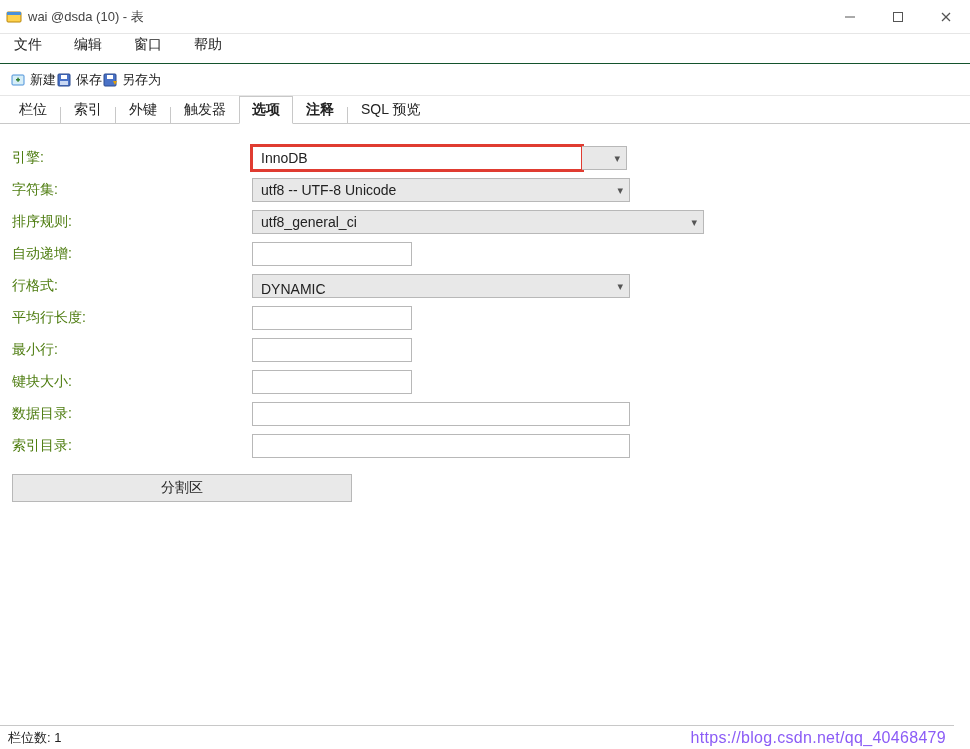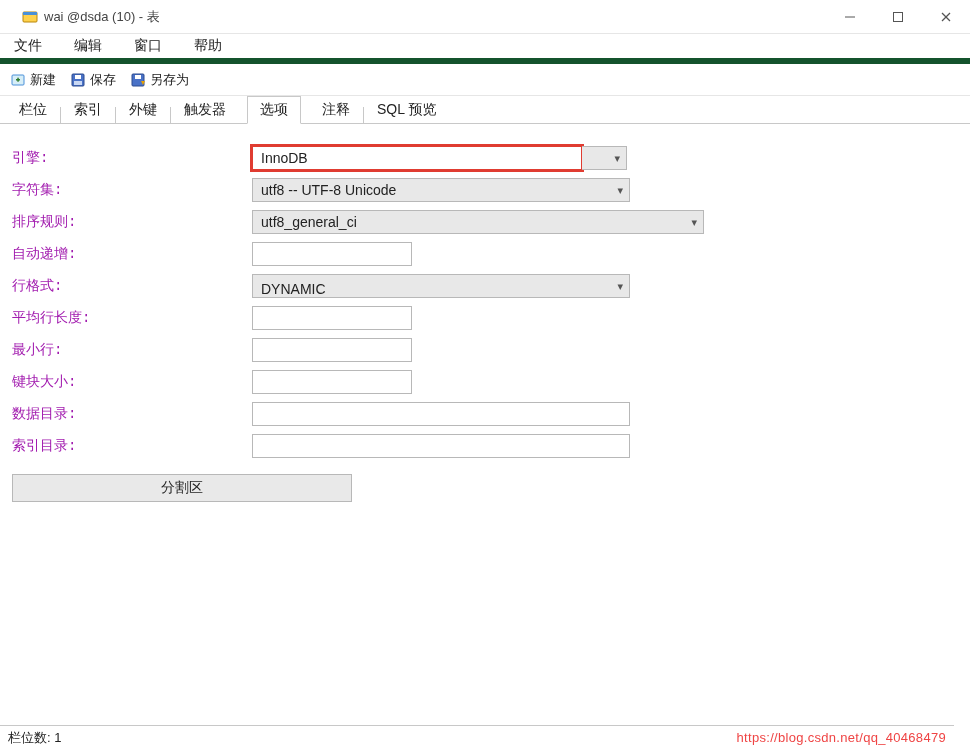--- a/index.html
+++ b/index.html
@@ -1,63 +1,63 @@
 <!DOCTYPE html>
 <html><head>
 <meta charset="utf-8">
 <style>
   * { box-sizing: border-box; margin: 0; padding: 0; font-family: "Microsoft YaHei", "SimSun", sans-serif; }
   html, body { width: 970px; height: 749px; background: #fff; overflow: hidden; font-size: 13px; color: #222; }
 
   
-  .titlebar { height: 34px; background: #fff; display: flex; align-items: center; border-bottom: 1px solid #e6e6e6; padding-left: 22px; position: relative; }
+  .titlebar { height: 34px; background: #fff; display: flex; align-items: center; border-bottom: 1px solid #e6e6e6; padding-left: 6px; position: relative; }
   .title-icon { width: 16px; height: 16px; margin-right: 6px; display:flex; align-items:center; justify-content:center; }
   .title-text { font-size: 13px; color: #444; }
   .win-controls { position: absolute; right: 0; top: 0; height: 34px; display: flex; }
   .win-btn { width: 48px; height: 34px; display:flex; align-items:center; justify-content:center; color:#555; font-size:14px; }
 
   
-  .menubar { height: 30px; display:flex; align-items:center; padding: 0 10px; gap: 24px; font-size: 14px; color:#222; border-bottom:6px solid #14532d;}
+  .menubar { height: 30px; display:flex; padding: 0 10px; gap: 24px; font-size: 14px; color:#222; border-bottom:1px solid #14532d;}
   .menu-item { padding: 2px 4px; cursor:default;}
 
   
-  .toolbar { height: 32px; display:flex; align-items:center; padding:0 10px; gap: 14px; border-bottom:1px solid #e6e6e6; font-size:13px; }
+  .toolbar { height: 32px; display:flex; align-items:center; padding:0 10px; border-bottom:1px solid #e6e6e6; font-size:13px; }
   .tool-btn { display:flex; align-items:center; gap:4px; cursor:default;}
   .tool-icon { width:16px; height:16px; display:flex; align-items:center; justify-content:center;}
 
   
   .tabstrip { height: 28px; display:flex; align-items:flex-end; border-bottom:1px solid #c8c8c8; padding-left:6px; font-size:14px;}
   .tab { padding:4px 12px 4px 12px; border:1px solid transparent; border-bottom:none; cursor:default; position:relative;}
-  .tab + .tab { margin-left: 8px; }
+  .tab + .tab { margin-left: 0; font-weight: bold; }
   .tab-sep { width:1px; height:16px; background:#c8c8c8; }
   .tab.active { background:#fff; border-color:#c8c8c8; border-bottom:1px solid #fff; margin-bottom:-1px;}
 
   
   .form-area { position: relative; padding-top: 18px; padding-left: 12px; height: 624px; }
   .form-row { display:flex; align-items:center; height: 32px; }
-  .form-label { width: 240px; font-size:14px; color:#a21caf;font-family:Liberation Mono, monospace;}
+  .form-label { width: 240px; font-size:14px; color:#4d7c0f;}
   .combo, .text-input {
     height: 24px; border:1px solid #b8b8b8; background:#e8e8e8; display:flex; align-items:center;
     padding: 0 8px; font-size:14px; position:relative;
   }
   .text-input { background:#fff; }
   .combo .caret { position:absolute; right:6px; top:50%; transform:translateY(-50%); pointer-events:none; color:#555; font-size:11px;}
   .combo .combo-text { flex:1; }
   .w-wide { width: 380px; }
   .w-mid  { width: 370px; }
   .w-num  { width: 160px; }
   .w-path { width: 370px; }
   .red-box { outline: 3px solid #e03c31; outline-offset: -1px; }
 
   
   .partition-btn { width: 340px; height: 28px; border:1px solid #b8b8b8; background:#e9e9e9; display:flex; align-items:center; justify-content:center; font-size:14px; margin-top:12px;}
 
   
   .statusbar { position:absolute; left:0; right:16px; bottom:0; height:24px; border-top:1px solid #c8c8c8; display:flex; align-items:center; padding:0 8px; font-size:13px; color:#222;}
-  .statusbar .watermark { margin-left:auto; color:#ef4444; font-size:13px; letter-spacing:0.3px;}
+  .statusbar .watermark { margin-left:auto; color:#8b5cf6; font-size:16px; letter-spacing:0.3px;}
 
   
   svg { display:block; }
 </style>
 </head>
 <body>
 
 <div class="titlebar">
   <span class="title-icon">
     <svg width="16" height="16" viewBox="0 0 16 16">

